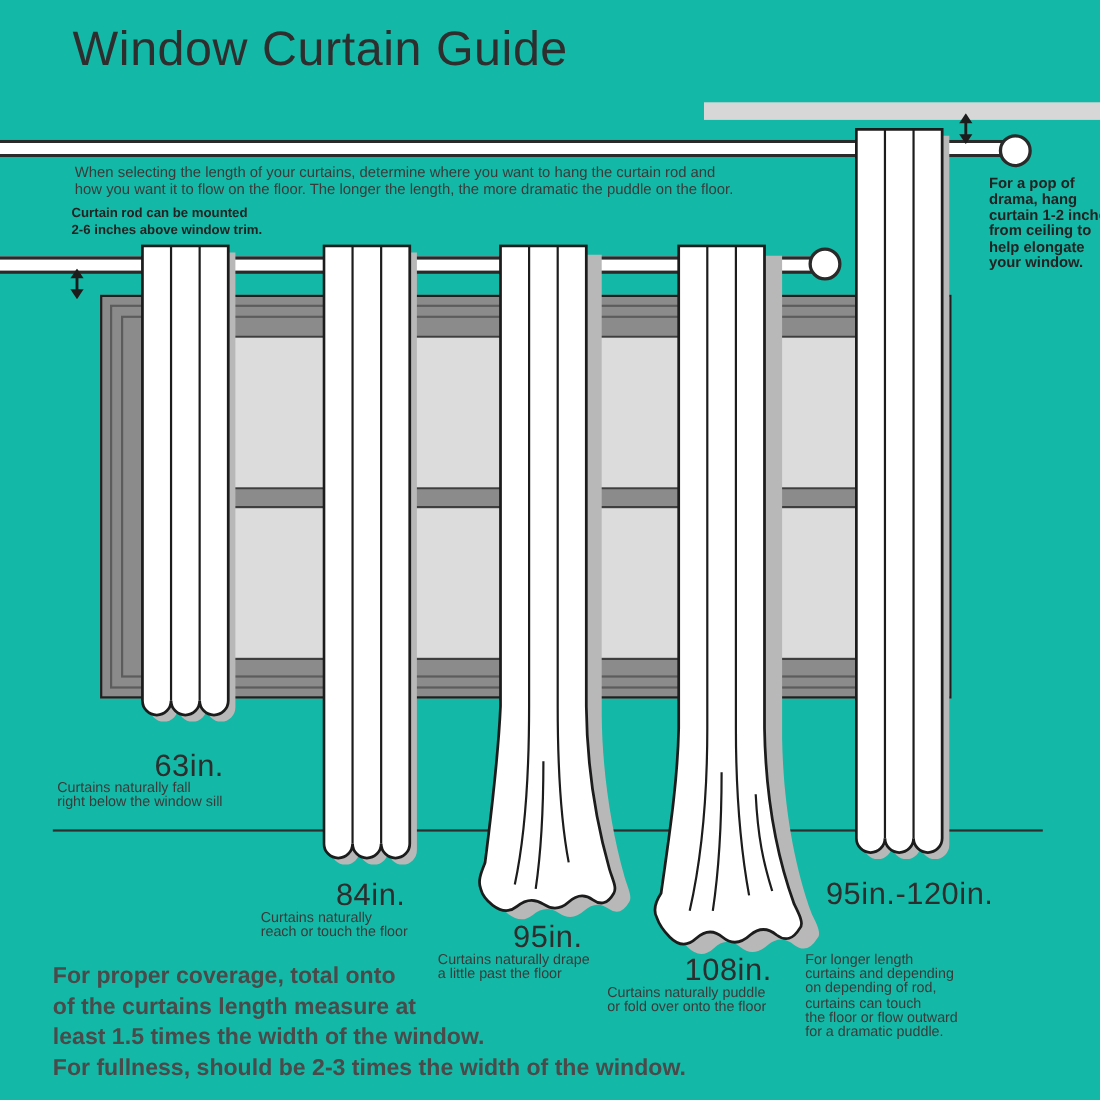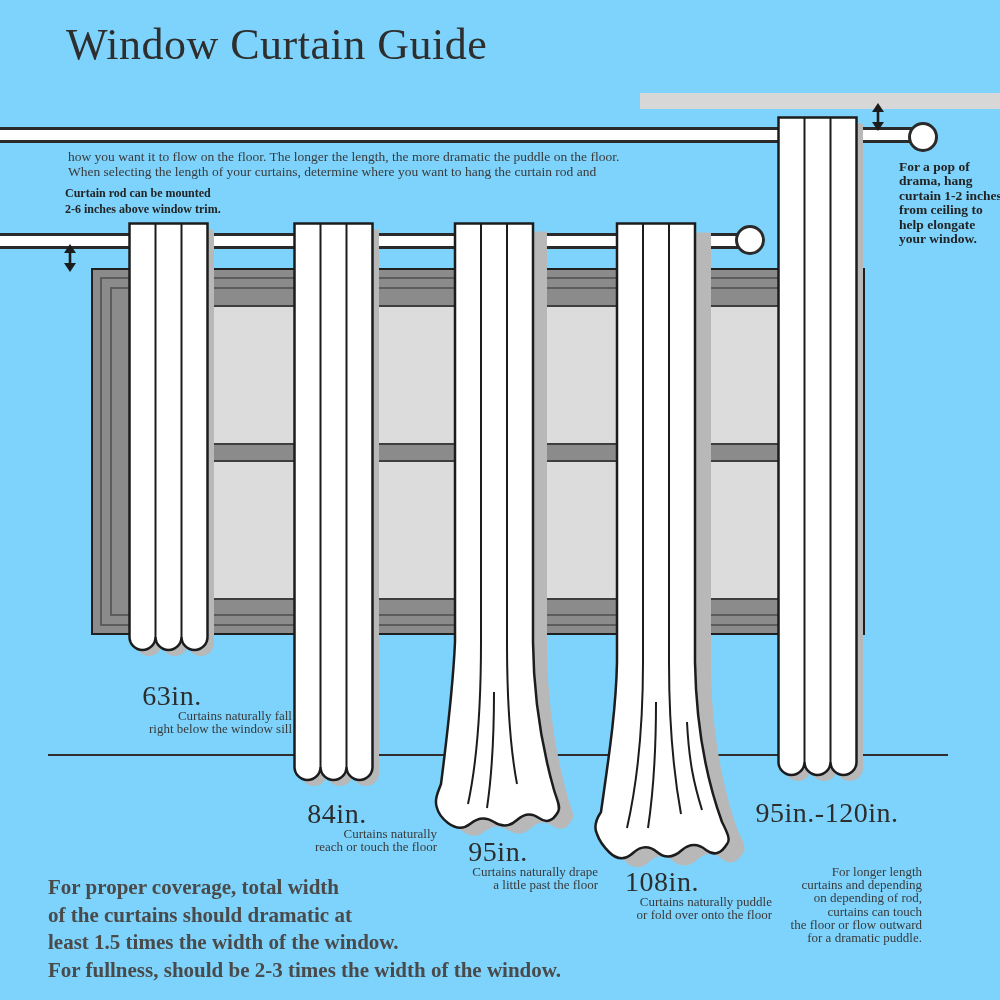--- a/index.html
+++ b/index.html
@@ -1,27 +1,27 @@
 <!DOCTYPE html>
 <html><head>
 <meta charset="utf-8">
 <style>
   html,body{margin:0;padding:0;background:#fff;}
   .canvas{
-    position:relative;width:1000px;height:1000px;background:#7dd3fc;
-    font-family:Liberation Serif, serif;color:#2e2e2e;overflow:hidden;
+    position:relative;width:1000px;height:1000px;background:#14b8a6;
+    font-family:Liberation Sans, sans-serif;color:#2e2e2e;overflow:hidden;
   }
   .abs{position:absolute;}
   
   .title{left:66px;top:20px;font-size:44px;line-height:50px;letter-spacing:.5px;color:#2e2e2e;z-index:5;}
   .intro{left:68px;top:150px;font-size:13.5px;line-height:14.5px;color:#3a3a3a;z-index:5;}
   .rod-note{left:65px;top:185px;font-size:12px;line-height:16px;font-weight:bold;color:#232323;z-index:5;}
   .ceiling-note{left:875px;top:160px;width:125px;font-size:13.5px;line-height:14.4px;font-weight:bold;color:#232323;z-index:5;margin-left:24px;}
   .size-label{font-size:28px;letter-spacing:.5px;color:#2d2d2d;text-align:center;z-index:5;}
-  .size-desc{font-size:13px;line-height:13.2px;color:#3a3a3a;text-align:right;z-index:5;}
+  .size-desc{font-size:13px;line-height:13.2px;color:#3a3a3a;text-align:left;z-index:5;}
   .footer{left:48px;top:874px;font-size:21px;line-height:27.5px;font-weight:bold;color:#4a4a4a;z-index:5;}
   
   .ceiling-bar{left:640px;top:93px;width:360px;height:16px;background:#d7d7d7;z-index:0;}
   .rod{background:#fff;border-top:3px solid #2a2a2a;border-bottom:3px solid #2a2a2a;box-sizing:border-box;z-index:1;}
   .rod-ceiling{left:0;top:127px;width:912px;height:16px;}
   .rod-main{left:0;top:233px;width:740px;height:16px;}
   .finial{width:30px;height:30px;background:#fff;border:3px solid #2a2a2a;border-radius:50%;box-sizing:border-box;z-index:2;}
   .finial-ceiling{left:908px;top:122px;}
   .finial-main{left:735px;top:225px;}
   .window{left:91px;top:268px;width:774px;height:367px;background:#8b8b8b;border:2px solid #1f1f1f;box-sizing:border-box;z-index:1;}
@@ -40,22 +40,22 @@
 </head>
 <body>
 
 <div class="canvas">
 
   <div class="abs title">
     <div>Window Curtain Guide</div>
   </div>
 
   <div class="abs intro">
+    <div>When selecting the length of your curtains, determine where you want to hang the curtain rod and</div>
     <div>how you want it to flow on the floor. The longer the length, the more dramatic the puddle on the floor.</div>
-    <div>When selecting the length of your curtains, determine where you want to hang the curtain rod and</div>
   </div>
 
   <div class="abs rod-note">
     <div>Curtain rod can be mounted</div>
     <div>2-6 inches above window trim.</div>
   </div>
 
   <div class="abs ceiling-note">
     <div>For a pop of</div>
     <div>drama, hang</div>
@@ -166,19 +166,19 @@
   <div class="abs size-desc" style="left:732px;top:829px;width:190px;margin-top:36px;">
     <div>For longer length</div>
     <div>curtains and depending</div>
     <div>on depending of rod,</div>
     <div>curtains can touch</div>
     <div>the floor or flow outward</div>
     <div>for a dramatic puddle.</div>
   </div>
 
   <div class="abs footer">
-    <div>For proper coverage, total width</div>
-    <div>of the curtains should dramatic at</div>
+    <div>For proper coverage, total onto</div>
+    <div>of the curtains length measure at</div>
     <div>least 1.5 times the width of the window.</div>
     <div>For fullness, should be 2-3 times the width of the window.</div>
   </div>
 
 </div>
 
 </body></html>

